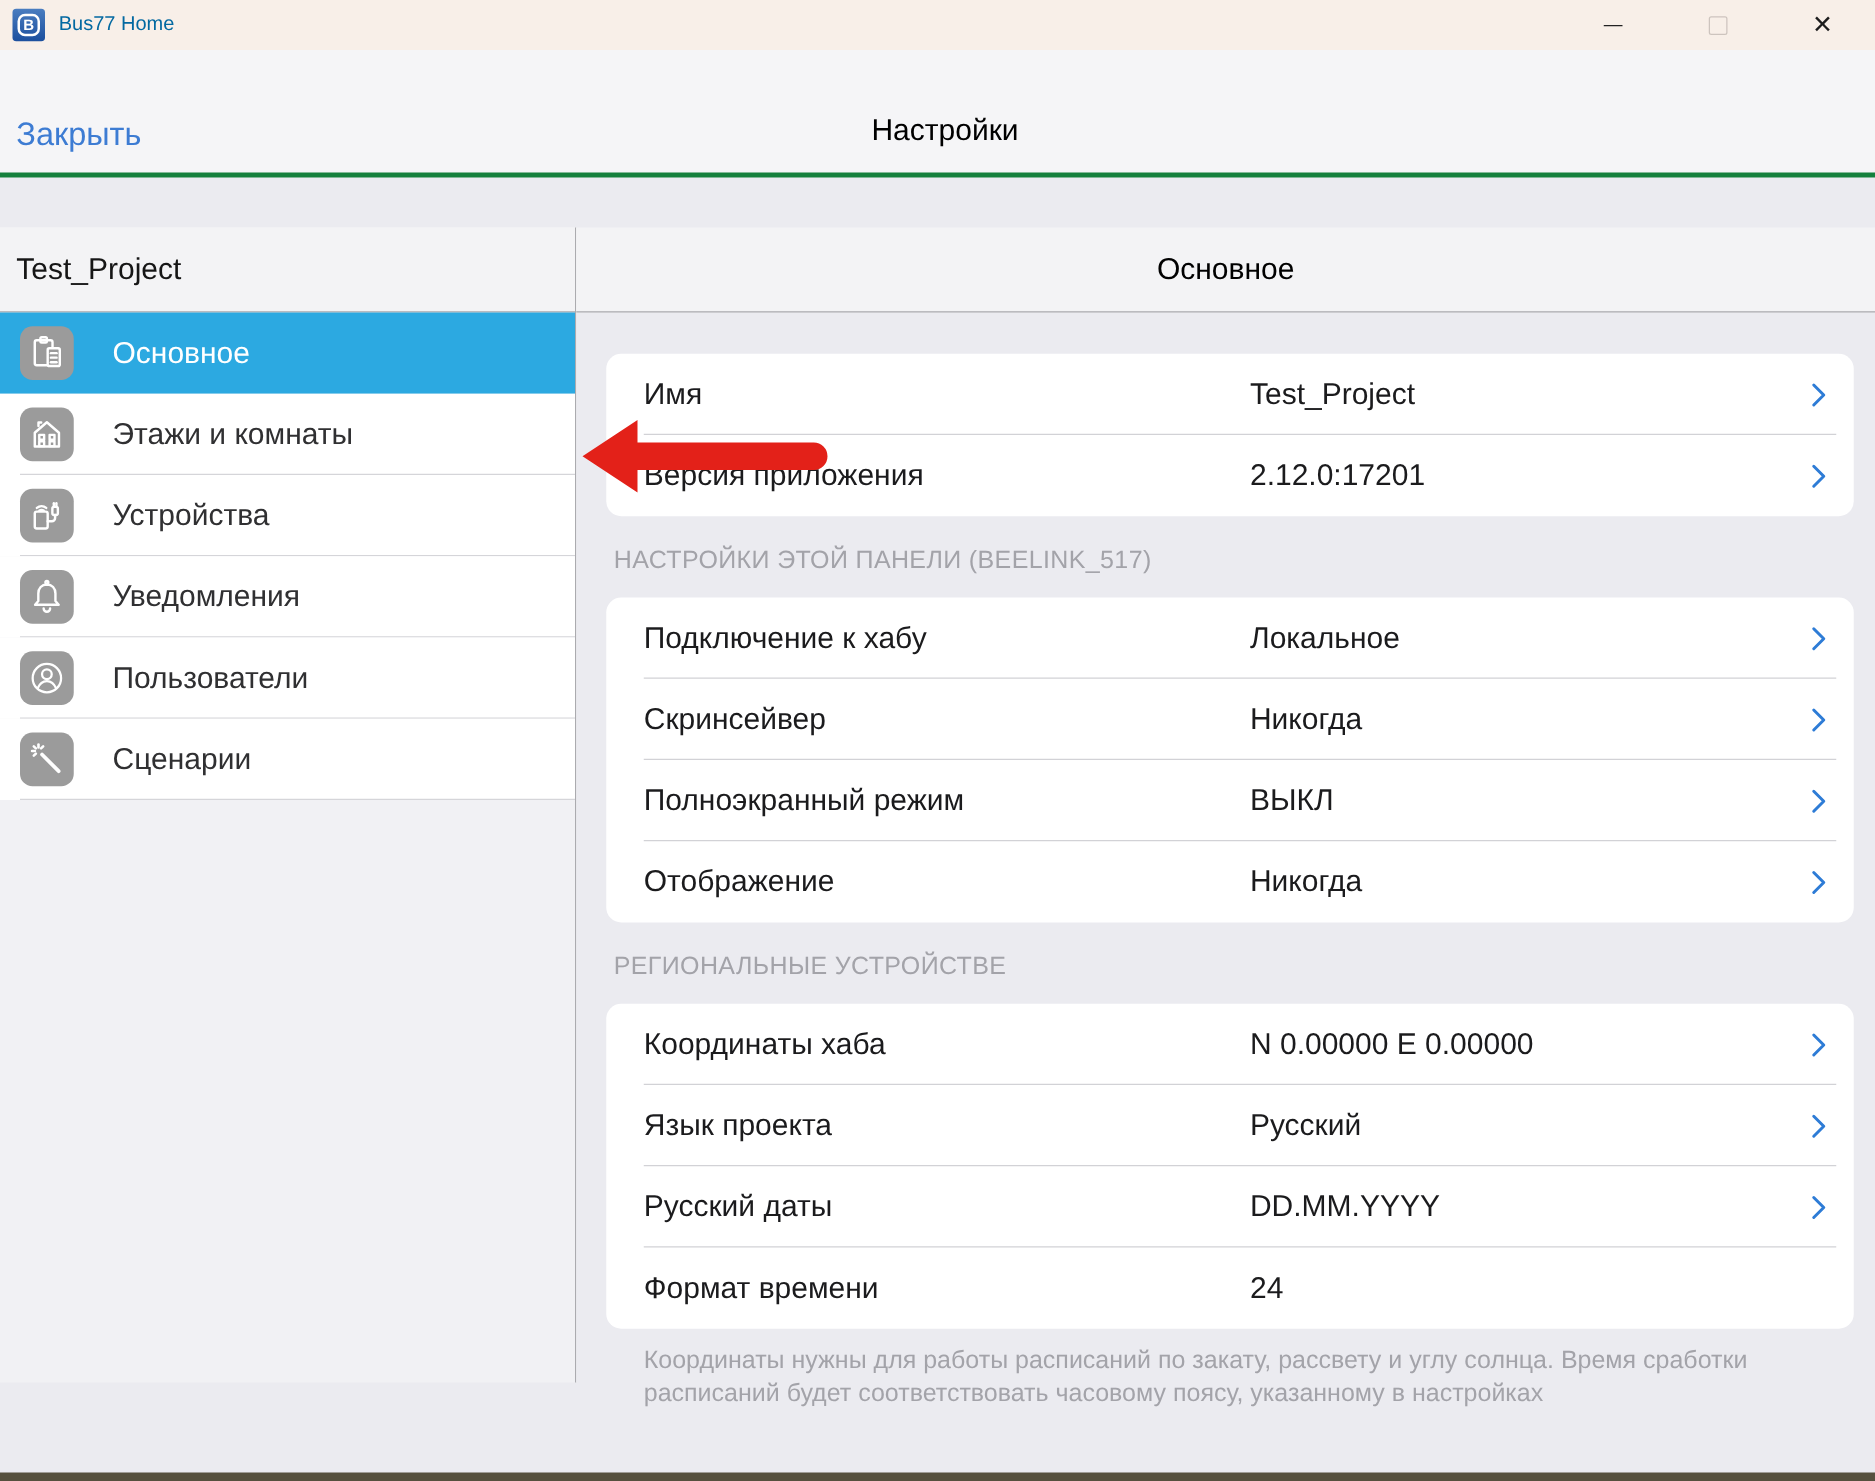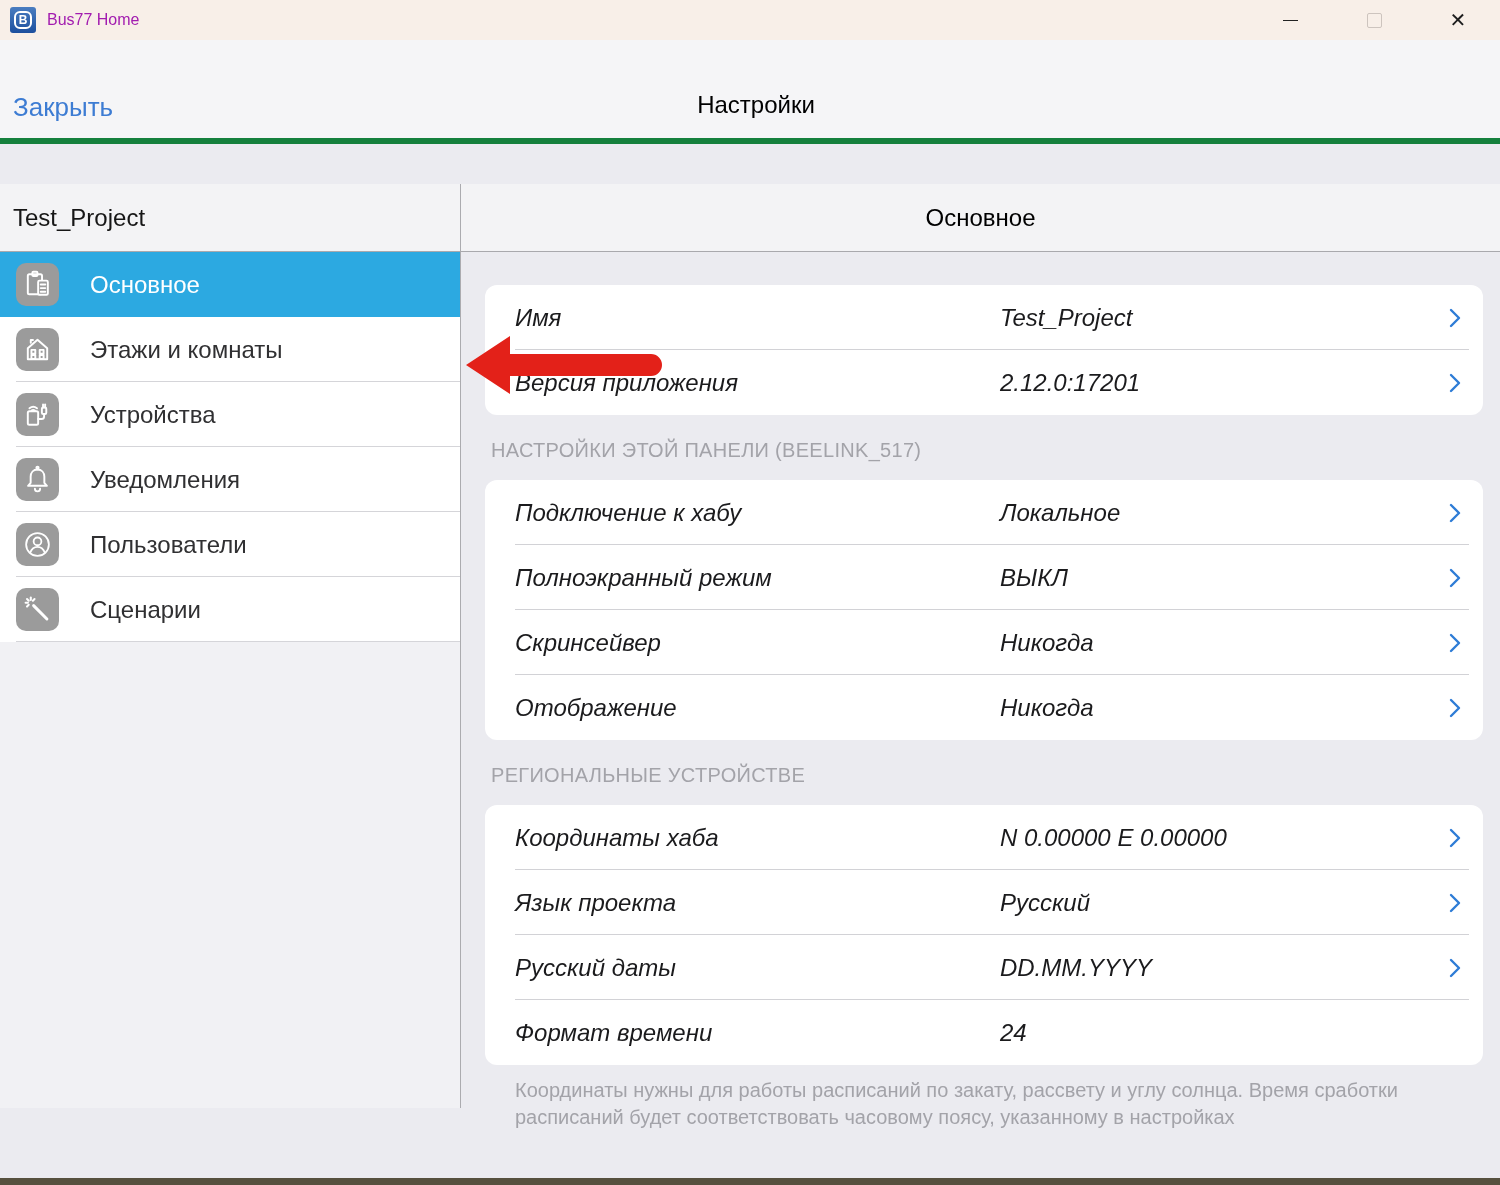--- a/index.html
+++ b/index.html
@@ -7,28 +7,28 @@
     width:1500px;height:1185px;position:relative;overflow:hidden;
     font-family:"Liberation Sans", sans-serif;
     background:#ebebf0;
   }
   
   .titlebar{height:40px;background:#f8efe8;display:flex;align-items:center;padding-left:10px;}
   .app-icon{width:26px;height:26px;border-radius:3px;background:linear-gradient(#4a7dc0,#1c4f9e);
     position:relative;display:flex;align-items:center;justify-content:center;flex:0 0 auto;}
   .app-icon::before{content:"";position:absolute;inset:4px;border:2px solid #fff;border-radius:6px;}
   .app-icon span{color:#fff;font-size:12px;font-weight:bold;line-height:1;position:relative;}
-  .titlebar-title{margin-left:11px;font-size:16px;color:#a21caf;}
+  .titlebar-title{margin-left:11px;font-size:16px;color:#0369a1;}
   .window-controls{margin-left:auto;display:flex;height:100%;}
   .win-btn{width:84px;height:100%;display:flex;align-items:center;justify-content:center;cursor:default;}
   .glyph-min{width:15px;height:0;border-top:1.6px solid #222;display:block;}
   .glyph-max{width:13px;height:13px;border:1.6px solid #cdc4be;border-radius:2px;display:block;}
   .glyph-close{font-size:20px;color:#1c1c1c;font-weight:300;line-height:1;}
   
-  .header{height:98px;background:#f5f5f7;border-bottom:6px solid #15803d;position:relative;}
+  .header{height:98px;background:#f5f5f7;border-bottom:4px solid #15803d;position:relative;}
   .close-link{position:absolute;left:13px;bottom:15px;font-size:26px;color:#3d7cd3;cursor:pointer;text-decoration:none;}
   .header-title{position:absolute;left:0;right:0;bottom:19px;text-align:center;font-size:24px;color:#000;padding-left:12px;}
   
   .main{display:flex;height:924px;margin-top:40px;}
   .sidebar{width:460px;flex:0 0 460px;border-right:1px solid #ababaf;background:#f1f1f4;display:flex;flex-direction:column;}
   .sidebar-header{height:67px;background:#f3f3f5;border-bottom:1px solid #a9a9ad;display:flex;align-items:center;
     padding-left:13px;font-size:24px;color:#161616;}
   .side-item{height:65px;background:#fff;display:flex;align-items:center;padding-left:16px;position:relative;cursor:pointer;}
   .side-item::after{content:"";position:absolute;left:16px;right:0;bottom:0;height:1px;background:#d5d5d9;}
   .side-item.selected::after{display:none;}
@@ -39,21 +39,21 @@
   .sidebar-section{height:53px;background:#f3f3f5;border-bottom:1px solid #cfcfd3;display:flex;align-items:center;
     padding-left:13px;font-size:20px;color:#9b9ba1;letter-spacing:.3px;}
   
   .panel{flex:1;display:flex;flex-direction:column;background:#ebebf0;min-width:0;}
   .panel-header{height:67px;background:#f3f3f5;border-bottom:1px solid #a9a9ad;display:flex;align-items:center;
     justify-content:center;font-size:24px;color:#000;flex:0 0 auto;}
   .panel-content{flex:1;padding:0 17px 0 24px;}
   .group .section-label{margin:24px 0 18px 6px;font-size:20px;color:#a3a3a9;letter-spacing:.3px;}
   .card{background:#fff;border-radius:12px;}
   .group:first-child .card{margin-top:33px;}
-  .row{height:65px;position:relative;display:flex;align-items:center;font-style:italic;}
+  .row{height:65px;position:relative;display:flex;align-items:center;}
   .row:not(:last-child)::after{content:"";position:absolute;left:30px;right:14px;bottom:0;height:1px;background:#d2d2d6;}
   .row-label{margin-left:30px;font-size:24px;color:#1b1b1d;white-space:nowrap;}
   .row-value{position:absolute;left:51.6%;font-size:24px;color:#1b1b1d;white-space:nowrap;}
   .chev{position:absolute;right:22px;top:50%;margin-top:-10px;width:12px;height:20px;}
   .footnote{margin:12px 40px 0 30px;max-width:950px;font-size:20px;line-height:27px;color:#a3a3a9;}
   
   .annotation-arrow{position:absolute;left:465px;top:335px;width:208px;height:60px;z-index:20;pointer-events:none;}
   .taskbar-edge{position:absolute;left:0;right:0;bottom:0;height:7px;background:#56503e;z-index:30;}
 </style>
 </head>
@@ -197,31 +197,31 @@
               <div class="row">
                 <span class="row-label">Подключение к хабу</span>
                 <span class="row-value">Локальное</span>
                 <span>
                   <svg class="chev" viewBox="0 0 12 20">
                     <path d="M2 2 L10 10 L2 18" fill="none" stroke="#2e7cd6" stroke-width="2.4" stroke-linecap="round" stroke-linejoin="round"></path>
                   </svg>
                 </span>
               </div>
               <div class="row">
+                <span class="row-label">Скринсейвер</span>
+                <span class="row-value">Никогда</span>
+                <span>
+                  <svg class="chev" viewBox="0 0 12 20">
+                    <path d="M2 2 L10 10 L2 18" fill="none" stroke="#2e7cd6" stroke-width="2.4" stroke-linecap="round" stroke-linejoin="round"></path>
+                  </svg>
+                </span>
+              </div>
+              <div class="row">
                 <span class="row-label">Полноэкранный режим</span>
                 <span class="row-value">ВЫКЛ</span>
-                <span>
-                  <svg class="chev" viewBox="0 0 12 20">
-                    <path d="M2 2 L10 10 L2 18" fill="none" stroke="#2e7cd6" stroke-width="2.4" stroke-linecap="round" stroke-linejoin="round"></path>
-                  </svg>
-                </span>
-              </div>
-              <div class="row">
-                <span class="row-label">Скринсейвер</span>
-                <span class="row-value">Никогда</span>
                 <span>
                   <svg class="chev" viewBox="0 0 12 20">
                     <path d="M2 2 L10 10 L2 18" fill="none" stroke="#2e7cd6" stroke-width="2.4" stroke-linecap="round" stroke-linejoin="round"></path>
                   </svg>
                 </span>
               </div>
               <div class="row">
                 <span class="row-label">Отображение</span>
                 <span class="row-value">Никогда</span>
                 <span>

